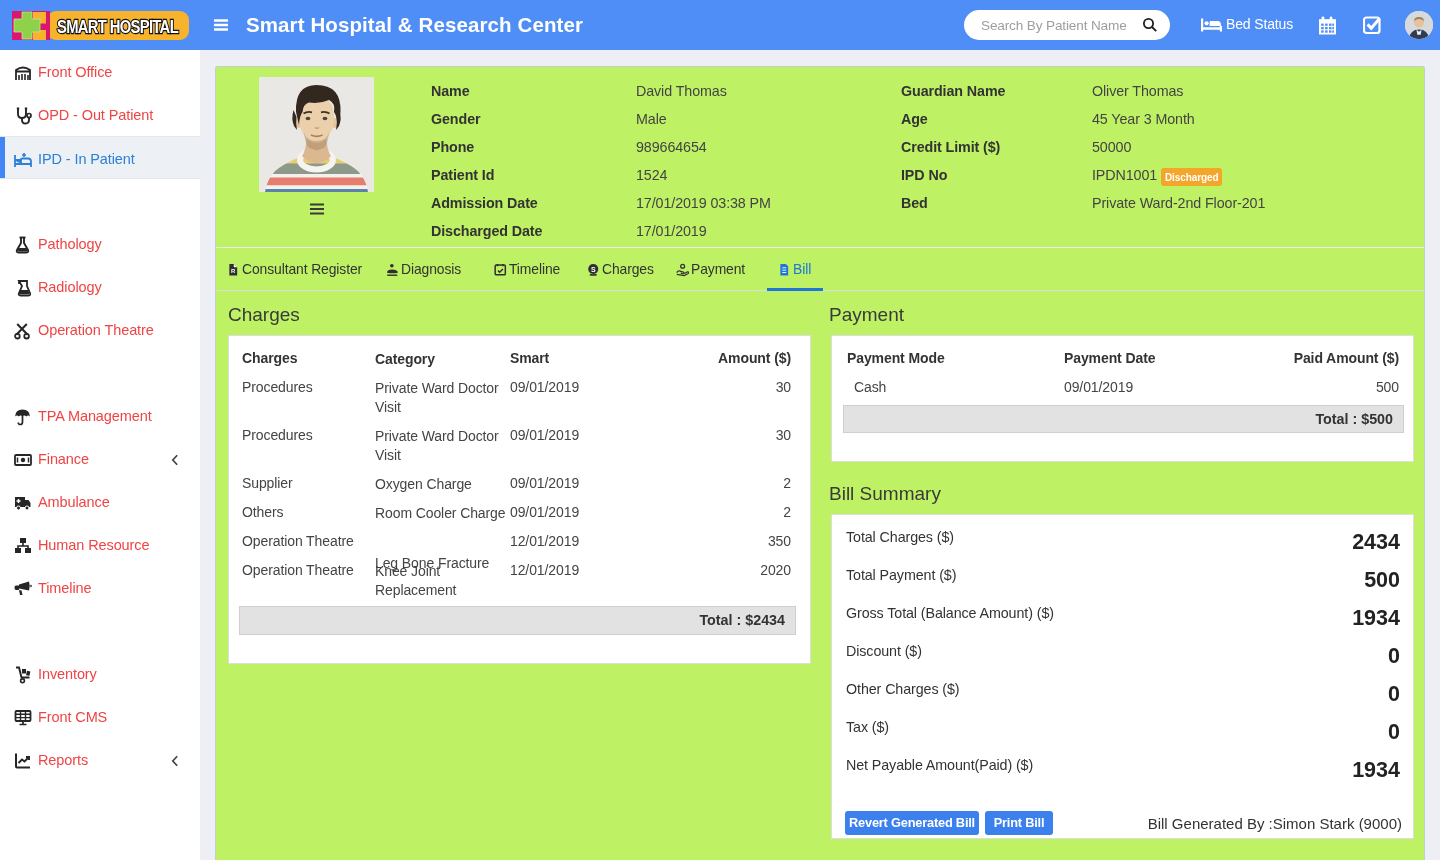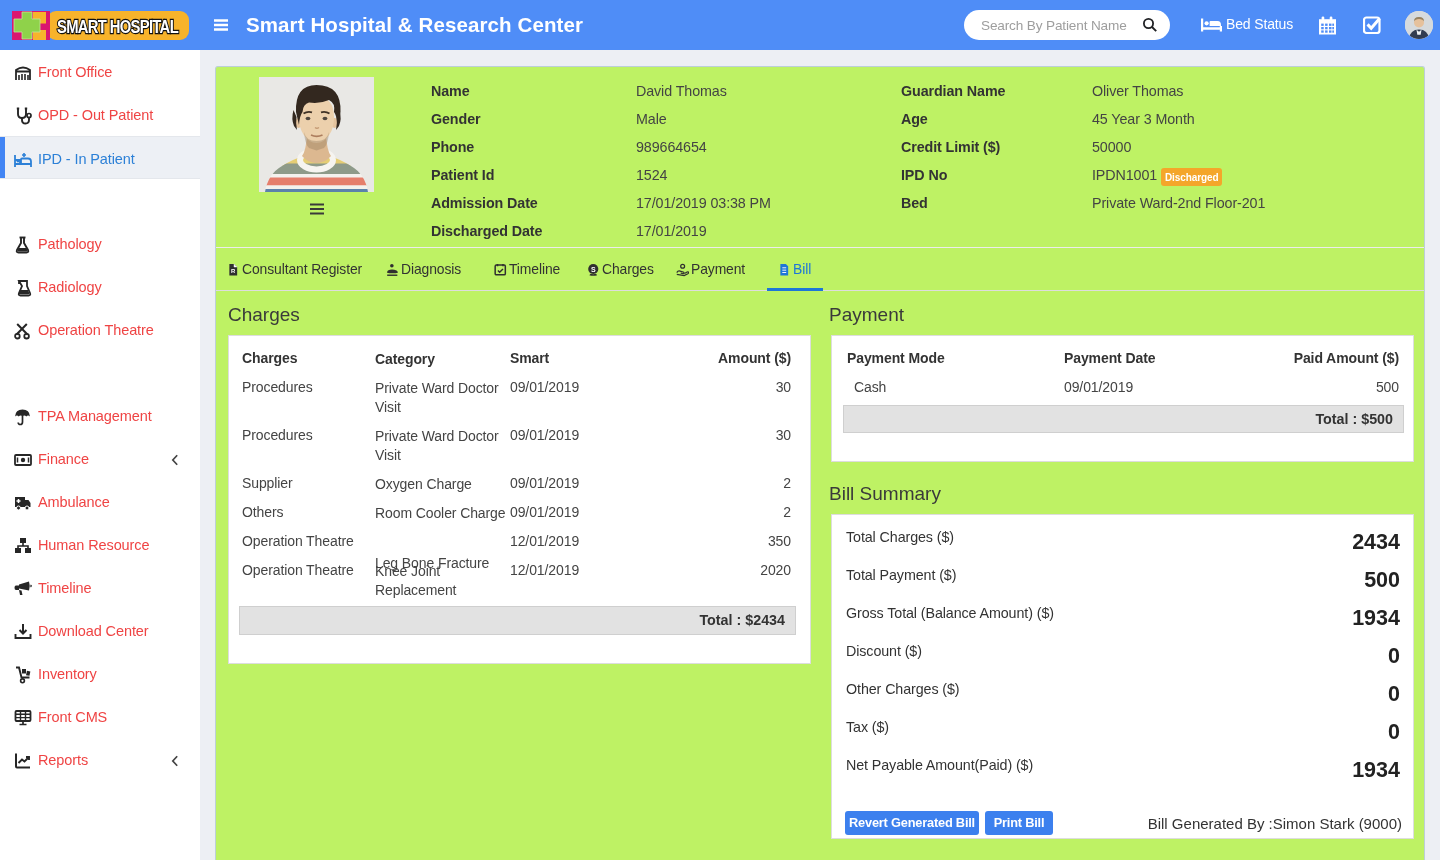--- a/index.html
+++ b/index.html
@@ -214,27 +214,20 @@
     </div>
     <div class="mitem" style="top:516px;">
     <svg class="mi" viewBox="0 0 18 18">
         <path d="M15 1.5 q1.5 4.5 0 9 L5 8.5 v-4 Z" fill="#262626"></path>
         <path d="M2 5.5 h3 v4.5 H2 q-1.5 0-1.5-2.25 Q0.5 5.5 2 5.5 Z" fill="#262626"></path>
         <path d="M5 10 l1 5 h2.5 l-1-4.5" fill="#262626"></path>
         <path d="M16.5 5 q1.5 0.8 0 1.8" stroke="#262626" stroke-width="1.4" fill="none"></path>
       </svg>
     <span class="mt">Timeline</span>
     </div>
-    <div class="mitem" style="top:559px;">
-    <svg class="mi" viewBox="0 0 18 18">
-        <path d="M9 1 v9 M5.5 7 L9 10.5 L12.5 7" fill="none" stroke="#262626" stroke-width="2"></path>
-        <path d="M1.5 11 v4 h15 v-4" fill="none" stroke="#262626" stroke-width="1.9"></path>
-      </svg>
-    <span class="mt">Download Center</span>
-    </div>
     <div class="mitem" style="top:602px;">
     <svg class="mi" viewBox="0 0 18 18">
         <path d="M2 1.5 h3 l2.5 10 h8" fill="none" stroke="#262626" stroke-width="1.9"></path>
         <circle cx="8.5" cy="14.8" r="1.9" fill="none" stroke="#262626" stroke-width="1.6"></circle>
         <rect x="8" y="3" width="4" height="4.5" fill="#262626"></rect>
         <rect x="12.5" y="5" width="3.5" height="4.5" fill="#262626" transform="rotate(12 14 7)"></rect>
       </svg>
     <span class="mt">Inventory</span>
     </div>
     <div class="mitem" style="top:645px;">

